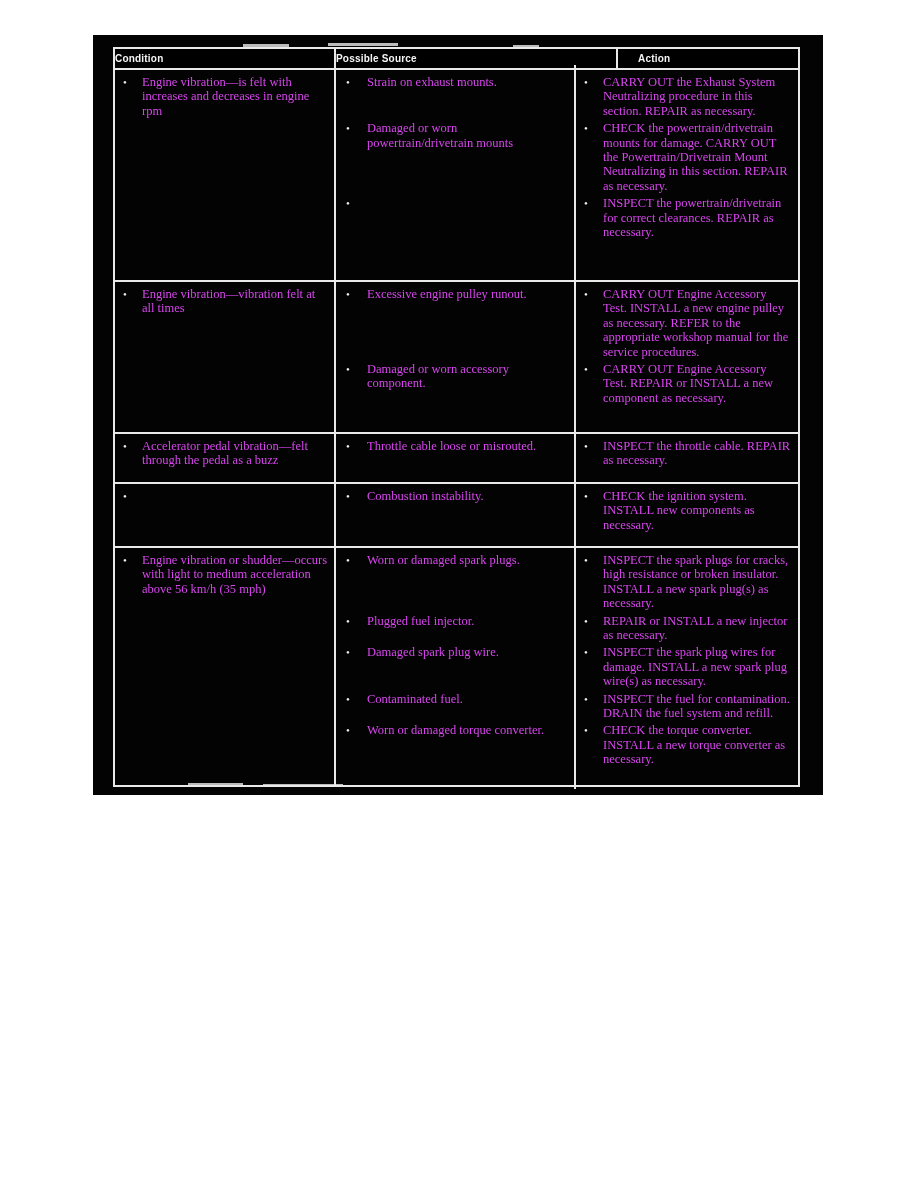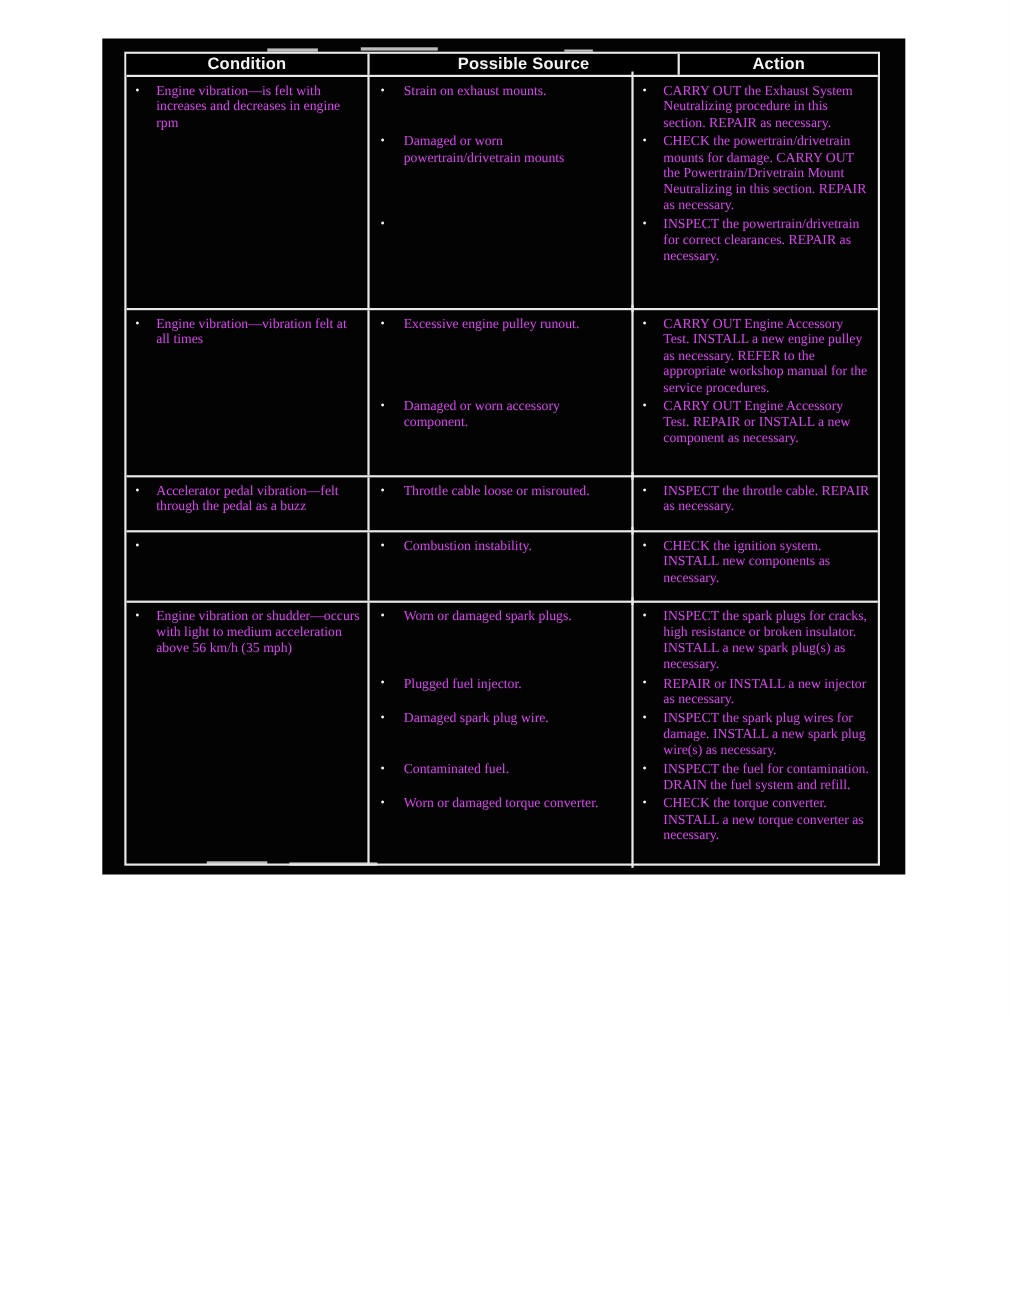--- a/index.html
+++ b/index.html
@@ -36,31 +36,31 @@
     color: #efefef;
     filter: blur(0.25px);
   }
   .header-row {
     display: flex;
     border-bottom: 2px solid #e9e9e9;
     background: #000;
   }
   .hcell {
     box-sizing: border-box;
-    text-align: center;
+    text-align: left;
     font-family: "Liberation Sans", sans-serif;
     font-weight: bold;
-    font-size: 15px;
+    font-size: 10px;
     line-height: 19px;
     color: #f4f4f4;
     letter-spacing: 0.2px;
   }
   .hcell.c1 { width: 221px; border-right: 2px solid #e9e9e9; }
   .hcell.c2 { width: 282px; border-right: 2px solid #e9e9e9; }
-  .hcell.c3 { flex: 1; }
+  .hcell.c3 { flex: 1; margin-left: 20px; }
   .trow {
     display: flex;
     border-bottom: 2px solid #e9e9e9;
     align-items: stretch;
   }
   .trow:last-child { border-bottom: none; }
   .cond-cell {
     width: 221px;
     box-sizing: border-box;
     border-right: 2px solid #e9e9e9;

